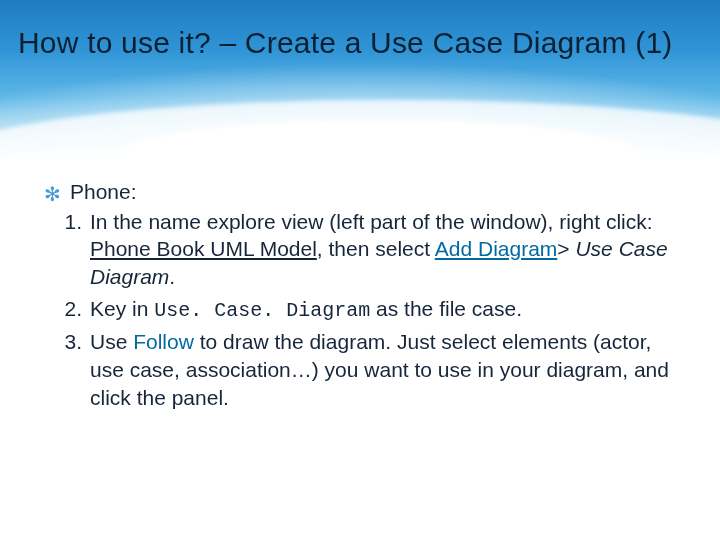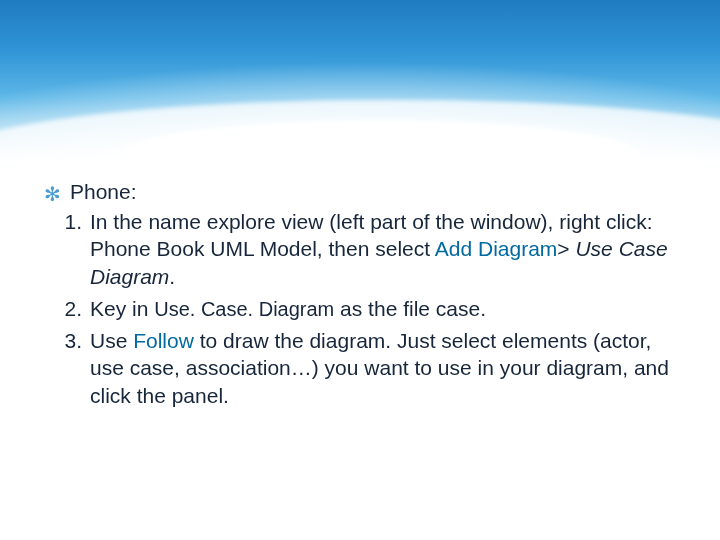--- a/index.html
+++ b/index.html
@@ -86,37 +86,38 @@
   ol.steps > li::before {
     content: counter(step) ".";
     position: absolute;
     left: -16px;
     top: 0;
     width: 26px;
     text-align: right;
     color: #17263b;
   }
 
-  .u  { }
+  .u  { text-decoration: underline; }
   .hl { color: #0369a1; }
   .mono {
-    font-family: Liberation Sans, sans-serif;
+    font-family: Liberation Mono, monospace;
     font-size: 20px;
     margin-top: 36px;
   }
   .it { font-style: italic; }
 </style>
 </head>
 <body>
 
 <div class="slide">
   <div class="sky"></div>
   <div class="cloud c1"></div>
   <div class="cloud c2"></div>
 
+  <div class="title">How to use it? – Create a Use Case Diagram (1)</div>
 
   <div class="body">
 
     <div class="lead">
       <span class="star">✻</span>
       <span>Phone:</span>
     </div>
 
     <ol class="steps">
 

